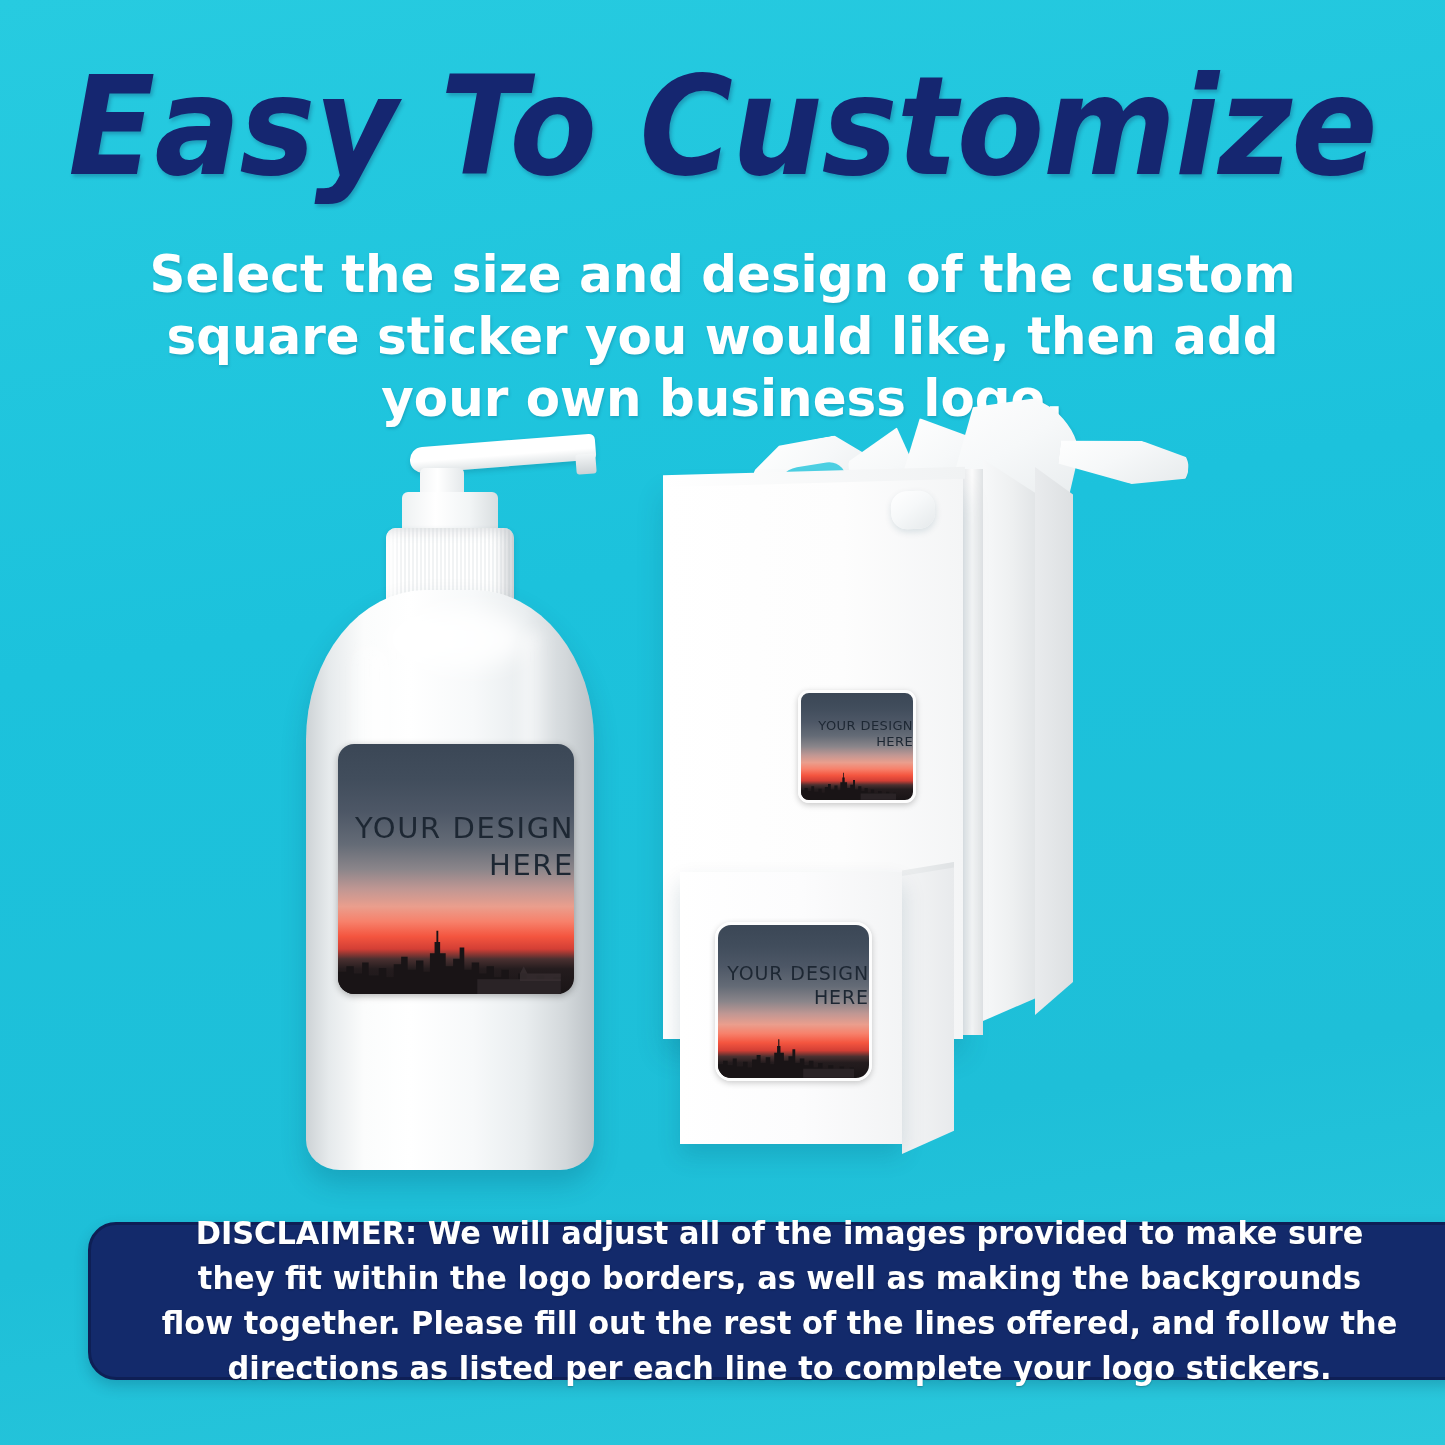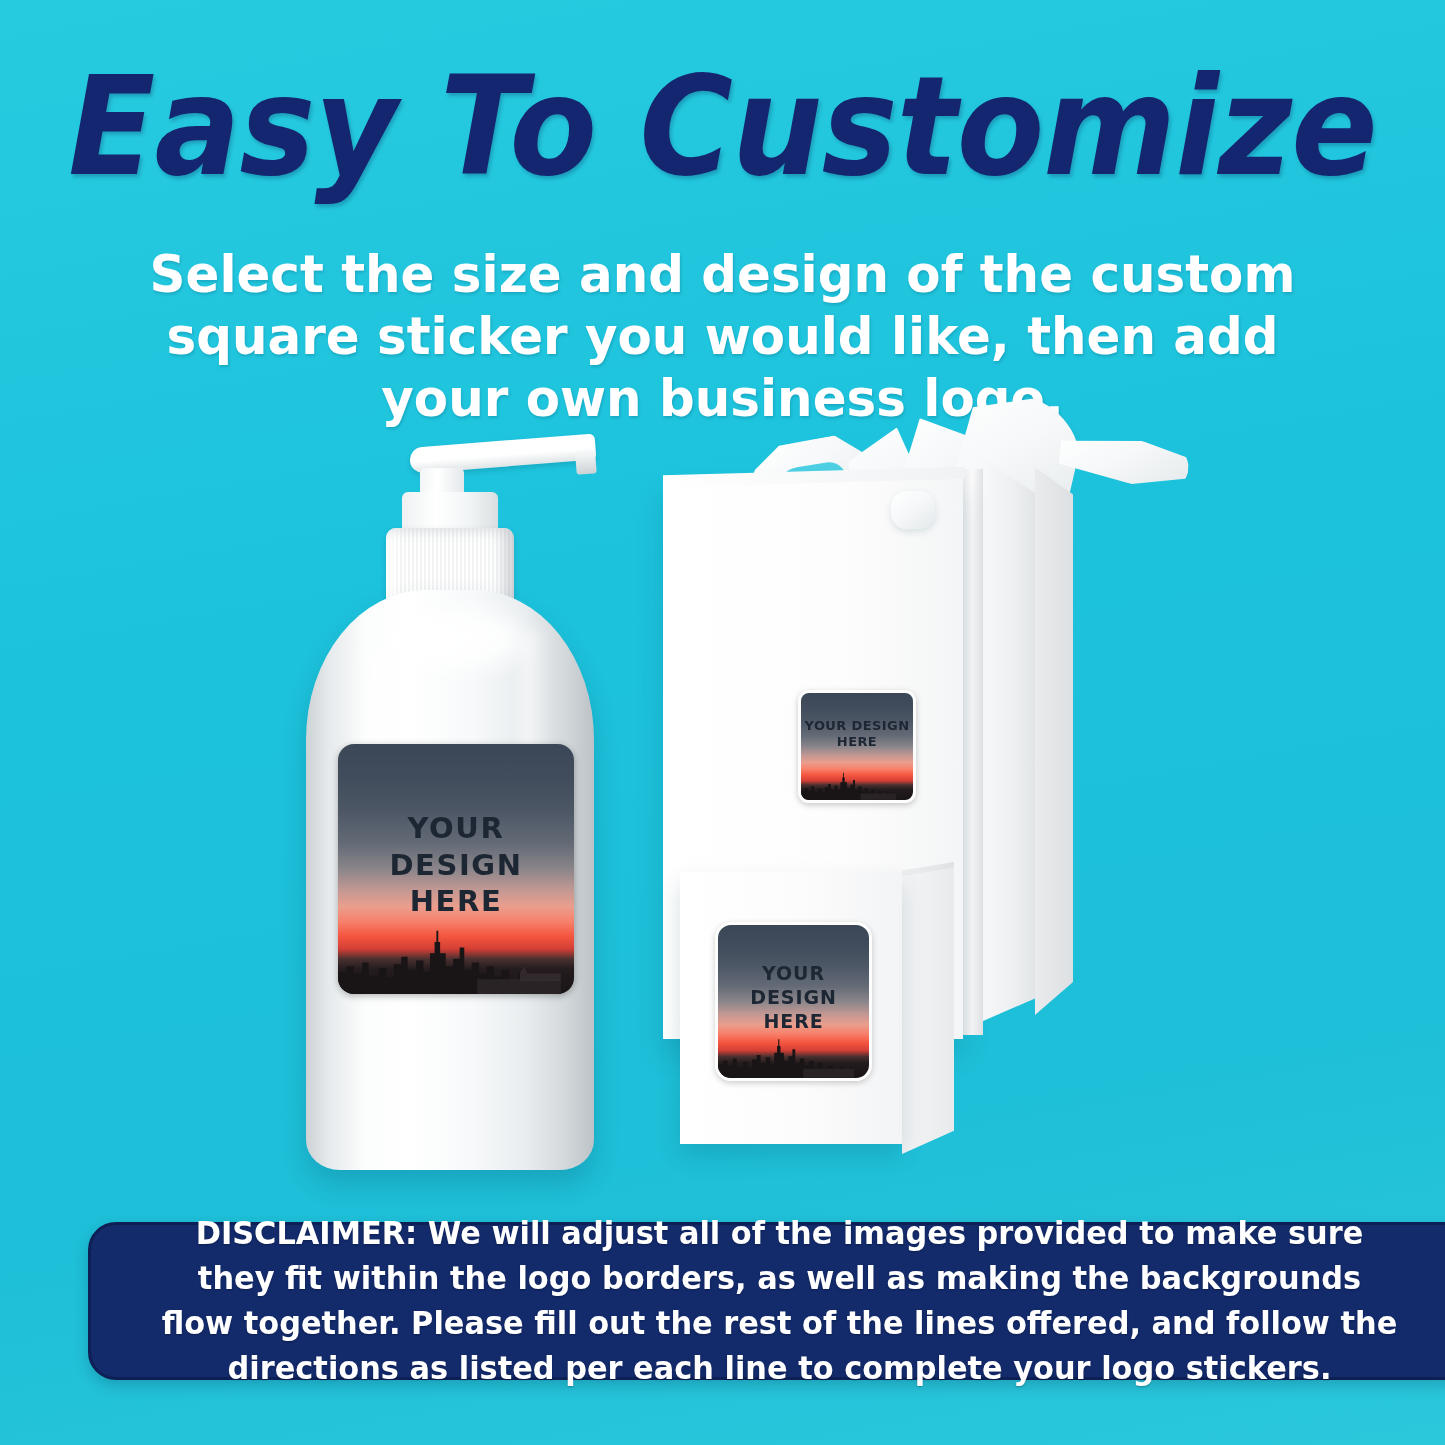--- a/index.html
+++ b/index.html
@@ -73,24 +73,24 @@
         #191416 100%);
   }
   .sticker .skyline {
     position: absolute;
     left: 0; right: 0; bottom: 0;
     height: 26%;
   }
   .sticker .sticker-text {
     position: absolute;
     left: 0; right: 0;
-    text-align: center;
+    text-align: right;
     color: #1d2733;
     font-family: "DejaVu Sans", sans-serif;
-    font-weight: 700;
+    font-weight: 400;
     line-height: 1.26;
     white-space: pre-line;
   }
 
   
   #label-bottle {
     left: 338px; top: 744px;
     width: 236px; height: 250px;
     border-radius: 16px;
     box-shadow: 0 2px 7px rgba(0,0,0,0.30);

